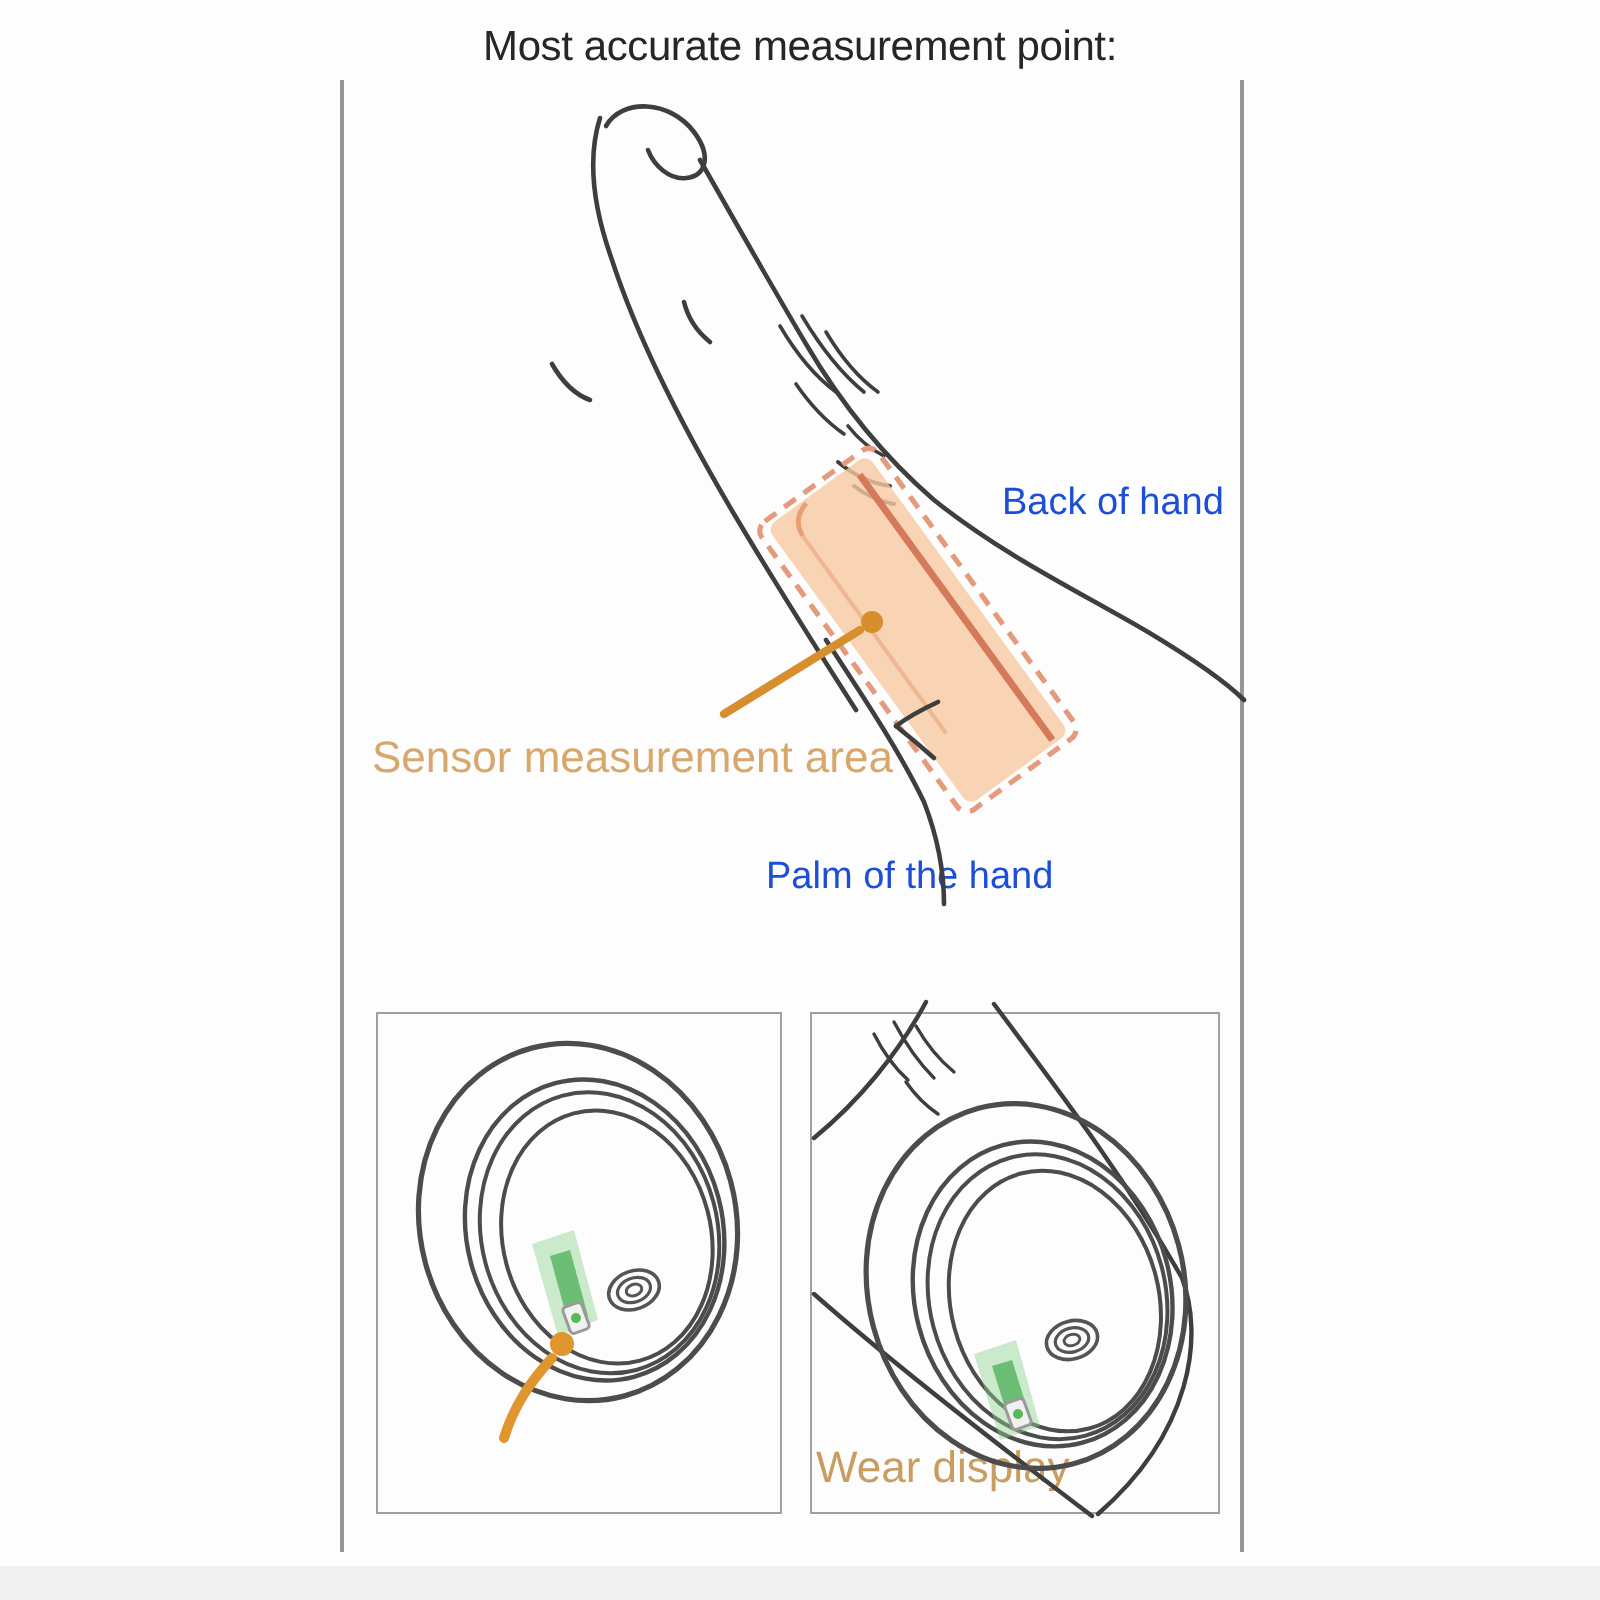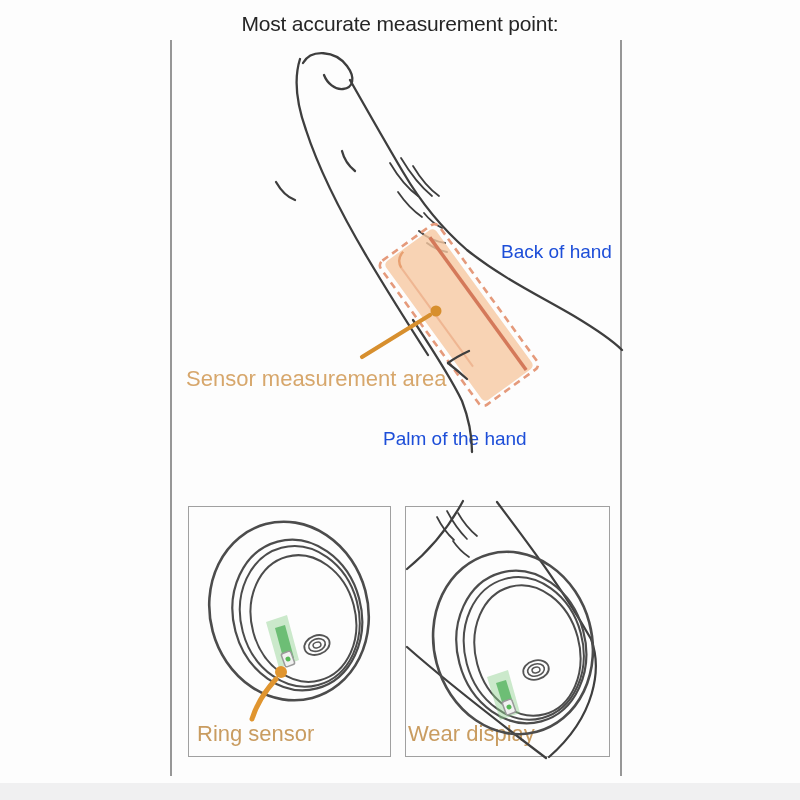--- a/index.html
+++ b/index.html
@@ -48,21 +48,20 @@
   <div class="vline right"></div>
   <div class="bottom-strip"></div>
 
   <div class="label dark back-of-hand">Back of hand</div>
   <div class="label dark palm-of-hand">Palm of the hand</div>
   <div class="label orange sensor-area">Sensor measurement area</div>
 
   <div class="panel-box left"></div>
   <div class="panel-box right"></div>
 
-  <div class="label panel-orange ring-sensor">Ring sensor</div>
   <div class="label panel-orange wear-display">Wear display</div>
 
   <svg class="art" viewBox="0 0 800 800">
 
     <g fill="none" stroke="#3e3e3e" stroke-width="2.3" stroke-linecap="round">
 
       <path d="M 303 63 C 311 49 335 50 347 66 C 356 78 353 88 343 89 C 335 90 327 83 324 75"></path>
 
       <path d="M 300 59 C 294 78 296 102 306 130 C 319 170 341 213 367 257 C 389 294 410 327 428 355"></path>
 

